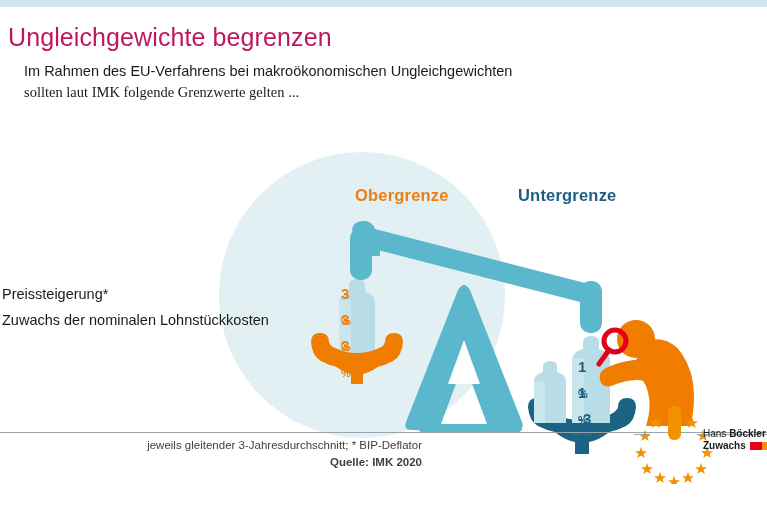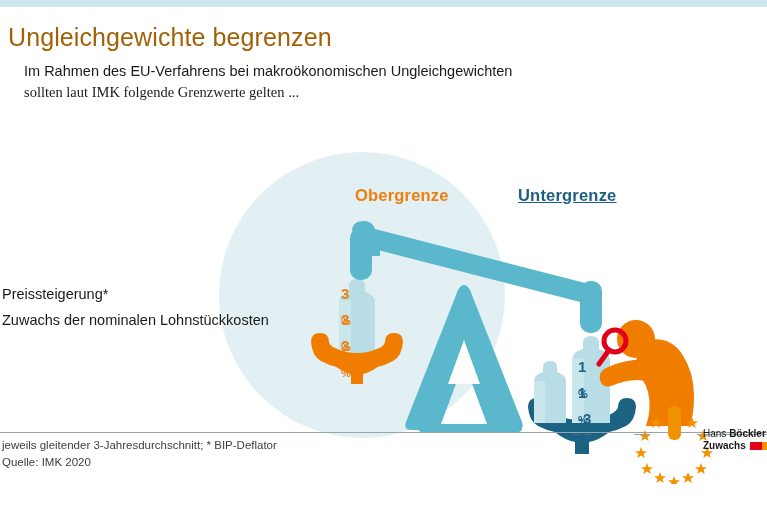--- a/index.html
+++ b/index.html
@@ -12,21 +12,21 @@
   }
   #stage{position:absolute;left:0;top:0;width:767px;height:525px;overflow:hidden;background:#fff;}
 
   
   .topbar{position:absolute;left:0;top:0;width:767px;height:7px;background:#cfe5ef;}
 
   
   .title{
     position:absolute;left:8px;top:22px;
     font-size:25px;line-height:30px;
-    color:#a16207;letter-spacing:.1px;
+    color:#be185d;letter-spacing:.1px;
     white-space:nowrap;
   }
   .subtitle{
     position:absolute;left:8px;top:61px;width:620px;
     font-size:14.5px;line-height:21px;color:#1a1a1a;margin-left:16px;
   }
   .subtitle .l2{display:block;font-family:Liberation Serif, serif;}
 
   
   .circle-bg{
@@ -34,21 +34,21 @@
     width:286px;height:286px;border-radius:50%;
     background:#e2eff3;
   }
 
   
   .col-head{
     position:absolute;font-size:16.5px;font-weight:bold;
     letter-spacing:.2px;white-space:nowrap;
   }
   .col-head.ober{left:313px;top:186px;color:#ee7f0d;margin-left:42px;}
-  .col-head.unter{left:518px;top:186px;color:#1d5f84;text-decoration:underline;}
+  .col-head.unter{left:518px;top:186px;color:#1d5f84;}
 
   
   .rowlabels{position:absolute;left:2px;top:281px;width:310px;}
   .rowlabels div{
     font-size:14.5px;line-height:26px;color:#1a1a1a;white-space:nowrap;
   }
 
   
   .scale-svg{position:absolute;left:0;top:0;width:767px;height:525px;}
 
@@ -62,23 +62,23 @@
   .valstack.unter{left:578px;top:354px;color:#1d6385;}
   .valstack span i{font-style:normal;font-size:11px;}
 
   
   .divider{
     position:absolute;left:0;top:432px;width:767px;height:1px;
     background:#9aa4a8;
   }
   .footnote{
     position:absolute;left:2px;top:437px;width:420px;
-    font-size:11.5px;line-height:17px;color:#404040;
-  }
-  .footnote .fn2{display:block;}
+    font-size:11.5px;line-height:17px;color:#404040;text-align:right;
+  }
+  .footnote .fn2{display:block;font-weight:bold;}
 
   
   .logo{position:absolute;left:632px;top:406px;width:135px;height:78px;}
   .logo-text{
     position:absolute;left:703px;top:428px;
     font-size:10px;line-height:12px;color:#1a1a1a;white-space:nowrap;
   }
   .logo-text .bold{font-weight:bold;}
   .logo-text .row2{display:block;font-weight:bold;}
   .flagbar{

